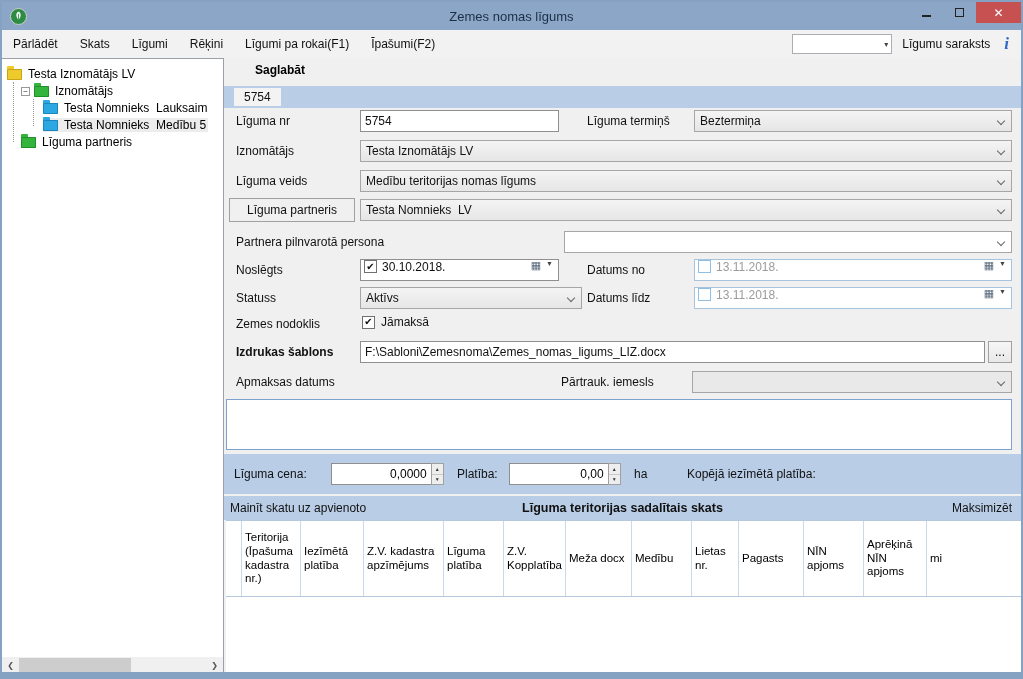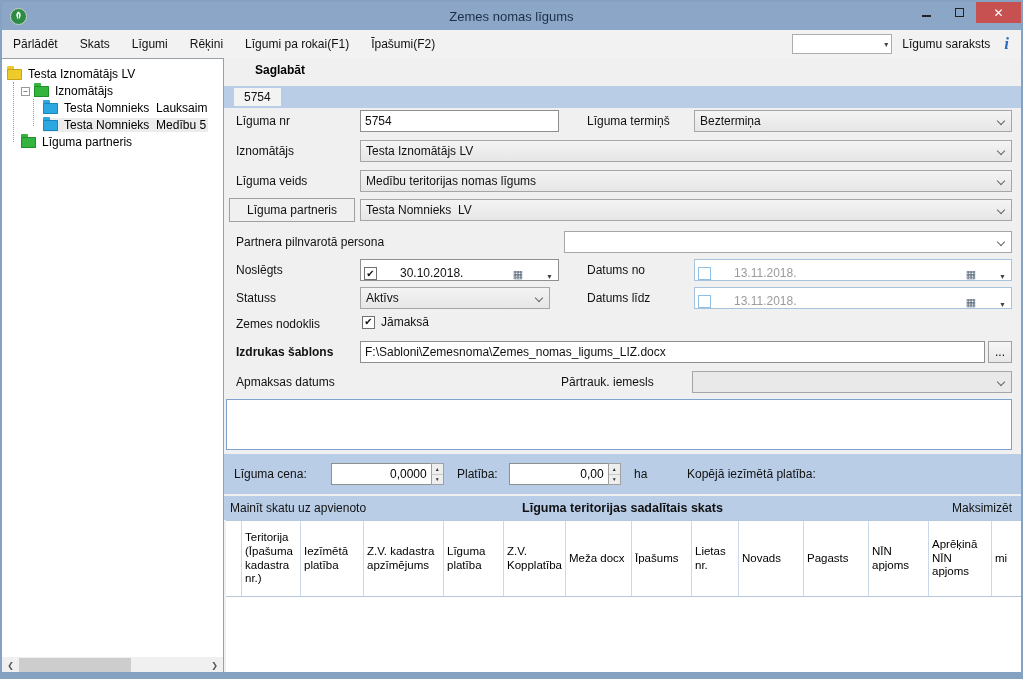--- a/index.html
+++ b/index.html
@@ -96,21 +96,21 @@
     display: flex; align-items: center; font-size: 12px; color: #111;
     padding: 0 18px 0 5px; white-space: pre; overflow: hidden;
   }
   .combo .chev {
     position: absolute; right: 7px; top: 7px; width: 6px; height: 6px;
     border-right: 1.4px solid #666; border-bottom: 1.4px solid #666; transform: rotate(45deg);
   }
   .combo.disabled { background: #e9e9e9; }
   .datepick {
     position: absolute; height: 22px; background: #fff; border: 1px solid #8f8f8f;
-    display: flex; align-items: flex-end; font-size: 12px; color: #111; padding: 0 3px; gap: 23px;
+    display: flex; align-items: flex-start; font-size: 12px; color: #111; padding: 0 3px; gap: 5px;
   }
   .datepick.off { border-color: #a8c4dd; color: #9b9b9b; }
   .datepick .spacer { flex: 1; }
   .cal-icon { font-size: 11px; color: #5a6b7d; line-height: 11px; }
   .dp-arrow { font-size: 7px; color: #444; margin-right: 2px; }
   .checkbox {
     width: 13px; height: 13px; background: #fff; border: 1px solid #707070; flex: 0 0 auto;
     display: inline-flex; align-items: center; justify-content: center;
   }
   .checkbox.checked::after { content: "✔"; font-size: 10px; color: #111; line-height: 10px; }
@@ -269,21 +269,21 @@
       <div class="flabel" style="left:363px;top:205px;">Datums no</div>
       <div class="datepick off" style="left:470px;top:201px;width:318px;">
         <span class="checkbox blue"></span>
         <span>13.11.2018.</span>
         <span class="spacer"></span>
         <span class="cal-icon">▦</span>
         <span class="dp-arrow">▼</span>
       </div>
 
       <div class="flabel" style="left:12px;top:233px;">Statuss</div>
-      <div class="combo" style="left:136px;top:229px;width:190px;">
+      <div class="combo" style="left:136px;top:229px;width:222px;">
         <span>Aktīvs</span><span class="chev"></span>
       </div>
       <div class="flabel" style="left:363px;top:233px;">Datums līdz</div>
       <div class="datepick off" style="left:470px;top:229px;width:318px;">
         <span class="checkbox blue"></span>
         <span>13.11.2018.</span>
         <span class="spacer"></span>
         <span class="cal-icon">▦</span>
         <span class="dp-arrow">▼</span>
       </div>
@@ -334,23 +334,22 @@
       </div>
 
       <div class="grid-head" style="left:2px;top:462px;right:0;height:77px;">
         <div class="gh-cell" style="width:16px;"></div>
         <div class="gh-cell" style="width:59px;">Teritorija (Īpašuma kadastra nr.)</div>
         <div class="gh-cell" style="width:63px;">Iezīmētā platība</div>
         <div class="gh-cell" style="width:80px;">Z.V. kadastra apzīmējums</div>
         <div class="gh-cell" style="width:60px;">Līguma platība</div>
         <div class="gh-cell" style="width:62px;">Z.V. Kopplatība</div>
         <div class="gh-cell" style="width:66px;">Meža docx</div>
-        <div class="gh-cell" style="width:60px;">Īpašums</div>
+        <div class="gh-cell" style="width:60px;">Medību</div>
         <div class="gh-cell" style="width:47px;">Lietas nr.</div>
-        <div class="gh-cell" style="width:65px;">Novads</div>
         <div class="gh-cell" style="width:65px;">Pagasts</div>
         <div class="gh-cell" style="width:60px;">NĪN apjoms</div>
         <div class="gh-cell" style="width:63px;">Aprēķinā NĪN apjoms</div>
         <div class="gh-cell" style="flex:1;border-right:none;">mi</div>
       </div>
 
       <div class="grid-body" style="left:2px;top:539px;right:0;bottom:0;"></div>
 
     </div>
   </div>

